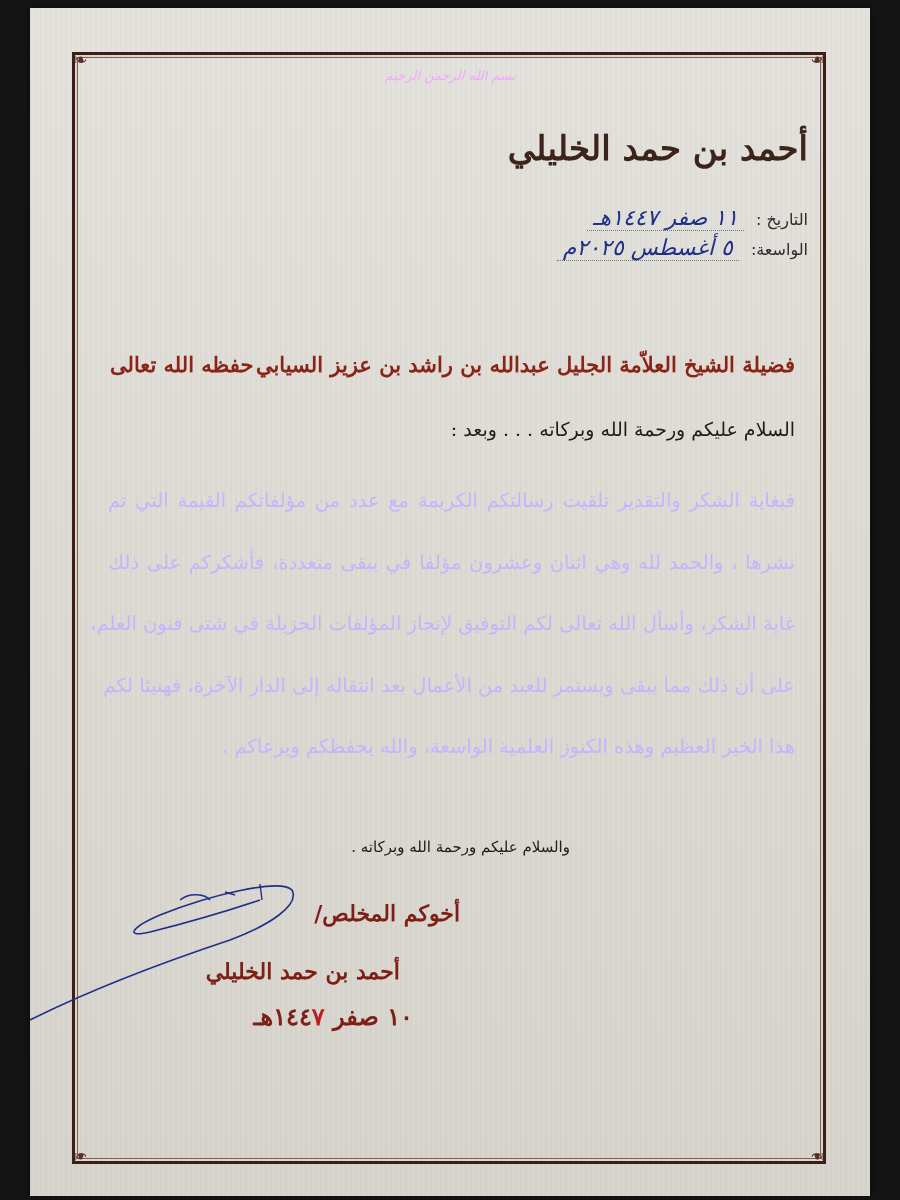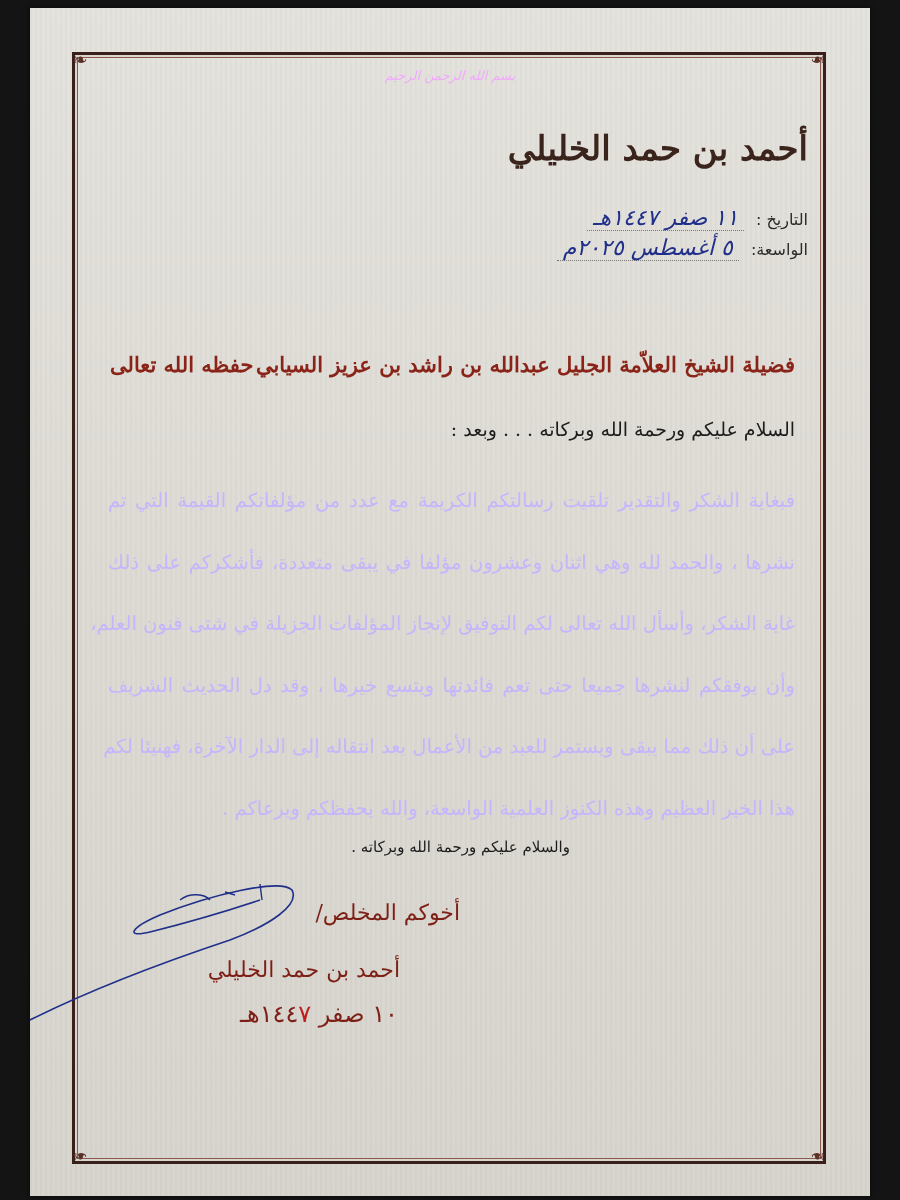--- a/index.html
+++ b/index.html
@@ -65,26 +65,26 @@
       text-align-last: right;
     }
     .body-line { display: block; white-space: nowrap; text-align: justify; text-align-last: justify; }
     .body-line.last { text-align-last: right; }
     .closing {
       position: absolute; right: 330px; top: 838px;
       color: #1c1c1c; font-size: 15px;
     }
     .sig-block { position: absolute; left: 130px; top: 890px; width: 300px; }
     .sig-line {
-      display: block; text-align: right; color: #7e1f16; font-weight: normal;
+      display: block; text-align: right; color: #7e1f16; font-weight: bold;
       font-family: "DejaVu Serif", serif;
     }
     .sig-sincerely { font-size: 22px; margin-right: -30px; margin-top: 10px; }
     .sig-name { font-size: 22px; margin-top: 32px; margin-right: 30px; }
-    .sig-date { font-size: 24px; margin-top: 18px; margin-right: 32px; text-align: right; }
+    .sig-date { font-size: 24px; margin-top: 18px; margin-right: 17px; text-align: right; }
     .sig-date .red7 { color: #c01d1d; }
 
     .signature-svg { position: absolute; left: 30px; top: 870px; width: 320px; height: 160px; pointer-events: none; }
   </style>
 </head>
 <body>
 
 <div class="paper">
   <div class="frame">
     <span class="corner tl">❧</span>
@@ -113,21 +113,20 @@
   <span class="rtl">فضيلة الشيخ العلاّمة الجليل عبدالله بن راشد بن عزيز السيابي</span>
   <span class="rtl">حفظه الله تعالى</span>
 </div>
 
 <div class="greeting rtl">السلام عليكم ورحمة الله وبركاته . . . وبعد :</div>
 
 <div class="body-text rtl">
   <span class="body-line">فبغاية الشكر والتقدير تلقيت رسالتكم الكريمة مع عدد من مؤلفاتكم القيمة التي تم</span>
   <span class="body-line">نشرها ، والحمد لله وهي اثنان وعشرون مؤلفا في يبقى متعددة، فأشكركم على ذلك</span>
   <span class="body-line">غاية الشكر، وأسأل الله تعالى لكم التوفيق لإنجاز المؤلفات الجزيلة في شتى فنون العلم،</span>
-  <span class="body-line">وأن يوفقكم لنشرها جميعا حتى تعم فائدتها ويتسع خيرها ، وقد دل الحديث الشريف</span>
   <span class="body-line">على أن ذلك مما يبقى ويستمر للعبد من الأعمال بعد انتقاله إلى الدار الآخرة، فهنيئا لكم</span>
   <span class="body-line last">هذا الخير العظيم وهذه الكنوز العلمية الواسعة، والله يحفظكم ويرعاكم .</span>
 </div>
 
 <div class="closing rtl">والسلام عليكم ورحمة الله وبركاته .</div>
 
 <svg class="signature-svg" viewBox="0 0 320 160">
   <path d="M0,150 C60,120 140,90 200,70 C240,55 270,35 262,20 C250,8 180,25 130,45 C100,58 95,68 120,62 C160,52 200,40 230,30" fill="none" stroke="#1f2f8a" stroke-width="1.6"></path>
   <path d="M150,30 C160,22 175,24 180,30 M195,22 L205,25 M230,14 L232,30" fill="none" stroke="#1f2f8a" stroke-width="1.4"></path>
 </svg>

